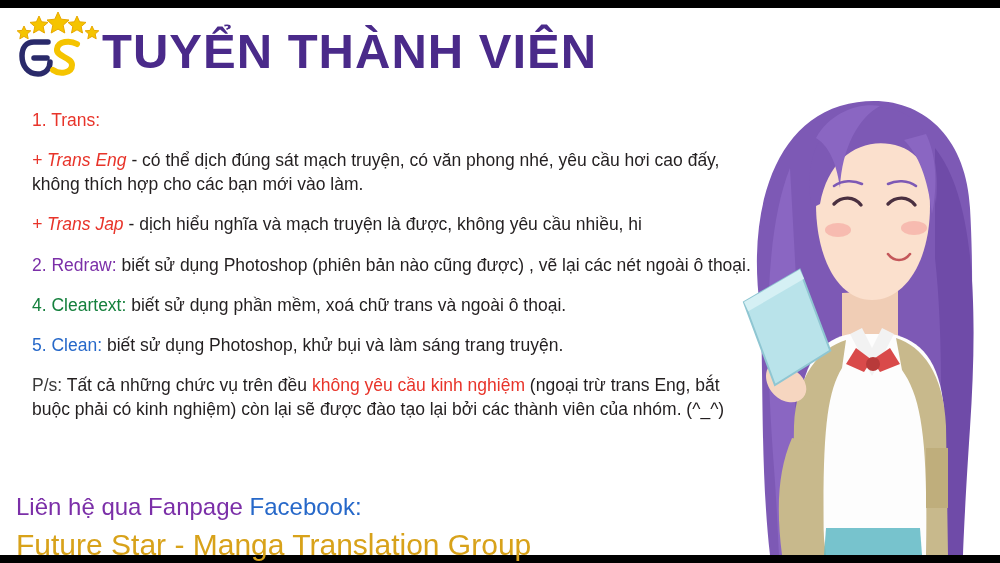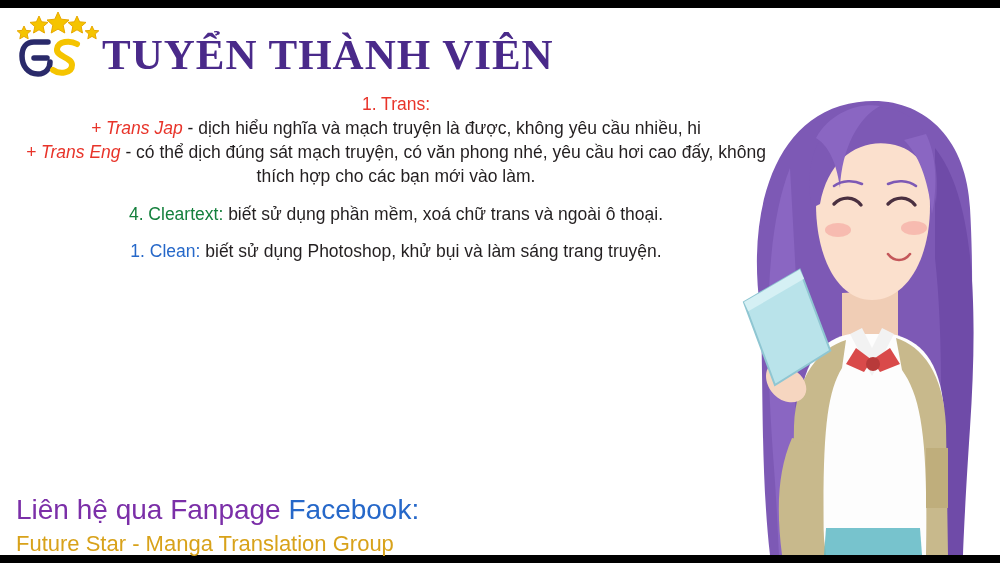--- a/index.html
+++ b/index.html
@@ -46,65 +46,65 @@
     align-items: flex-end;
   }
   .logo {
     position: relative;
     width: 88px;
     height: 72px;
     flex: none;
   }
   .logo svg { display: block; }
   .title {
-    font-family: Liberation Serif, serif;
+    font-family: Liberation Sans, sans-serif;
     font-weight: bold;
-    font-size: 43px;
+    font-size: 49px;
     letter-spacing: 1px;
     color: #4a2a8a;
     line-height: 1;
     padding-bottom: 8px;
     white-space: nowrap;
   }
 
   
   .content {
     position: absolute;
     left: 16px;
     top: 92px;
     width: 760px;
     font-size: 17.5px;
     color: #231f20;
     line-height: 1.38;
   }
   .blk { margin-bottom: 13px; }
-  .ln { margin: 0; text-align: center; }
+  .ln { margin: 16px; }
   .c-red { color: #e8342a; }
   .c-purple { color: #7b2fa8; }
   .c-green { color: #17a33c; }
   .c-teal { color: #15803d; }
   .c-blue { color: #2668c9; }
   .c-gray { color: #3a3a3a; }
   .ital { font-style: italic; }
 
   .contact {
     position: absolute;
     left: 16px;
     top: 492px;
     width: 760px;
   }
   .contact-line {
-    font-size: 28px;
+    font-size: 24px;
     color: #7b2fa8;
     font-weight: normal;
     line-height: 1.25;
   }
   .contact-line .fb { color: #2668c9; }
   .group-line {
-    font-size: 22px;
+    font-size: 30px;
     color: #d8a21a;
     line-height: 1.3;
     margin-top: 3px;
   }
 
   
   .art {
     position: absolute;
     right: 0;
     top: 8px;
@@ -143,34 +143,40 @@
         </g>
       </svg>
     </div>
     <div class="title">TUYỂN THÀNH VIÊN</div>
   </div>
 
   <div class="content">
 
     <div class="blk">
       <p class="ln c-red">1. Trans:</p>
+      <p class="ln"><span class="c-red ital">+ Trans Eng</span><span> - có thể dịch đúng sát mạch truyện, có văn phong nhé, yêu cầu hơi cao đấy, không thích hợp cho các bạn mới vào làm.</span></p>
       <p class="ln"><span class="c-red ital">+ Trans Jap</span><span> - dịch hiểu nghĩa và mạch truyện là được, không yêu cầu nhiều, hi</span></p>
-      <p class="ln"><span class="c-red ital">+ Trans Eng</span><span> - có thể dịch đúng sát mạch truyện, có văn phong nhé, yêu cầu hơi cao đấy, không thích hợp cho các bạn mới vào làm.</span></p>
-    </div>
-
+    </div>
+
+    <div class="blk">
+      <p class="ln"><span class="c-purple">2. Redraw:</span><span> biết sử dụng Photoshop (phiên bản nào cũng được) , vẽ lại các nét ngoài ô thoại.</span></p>
+    </div>
 
 
     <div class="blk">
       <p class="ln"><span class="c-teal">4. Cleartext:</span><span> biết sử dụng phần mềm, xoá chữ trans và ngoài ô thoại.</span></p>
     </div>
 
     <div class="blk">
-      <p class="ln"><span class="c-blue">1. Clean:</span><span> biết sử dụng Photoshop, khử bụi và làm sáng trang truyện.</span></p>
-    </div>
-
+      <p class="ln"><span class="c-blue">5. Clean:</span><span> biết sử dụng Photoshop, khử bụi và làm sáng trang truyện.</span></p>
+    </div>
+
+    <div class="blk">
+      <p class="ln"><span class="c-gray">P/s:</span><span> Tất cả những chức vụ trên đều </span><span class="c-red">không yêu cầu kinh nghiệm</span><span> (ngoại trừ trans Eng, bắt buộc phải có kinh nghiệm) còn lại sẽ được đào tạo lại bởi các thành viên của nhóm. (^_^)</span></p>
+    </div>
 
   </div>
 
   <div class="contact">
     <div class="contact-line"><span>Liên hệ qua Fanpage </span><span class="fb">Facebook:</span></div>
     <div class="group-line">Future Star - Manga Translation Group</div>
   </div>
 
   <div class="art">
     <svg width="270" height="547" viewBox="0 0 270 547" xmlns="http://www.w3.org/2000/svg">

